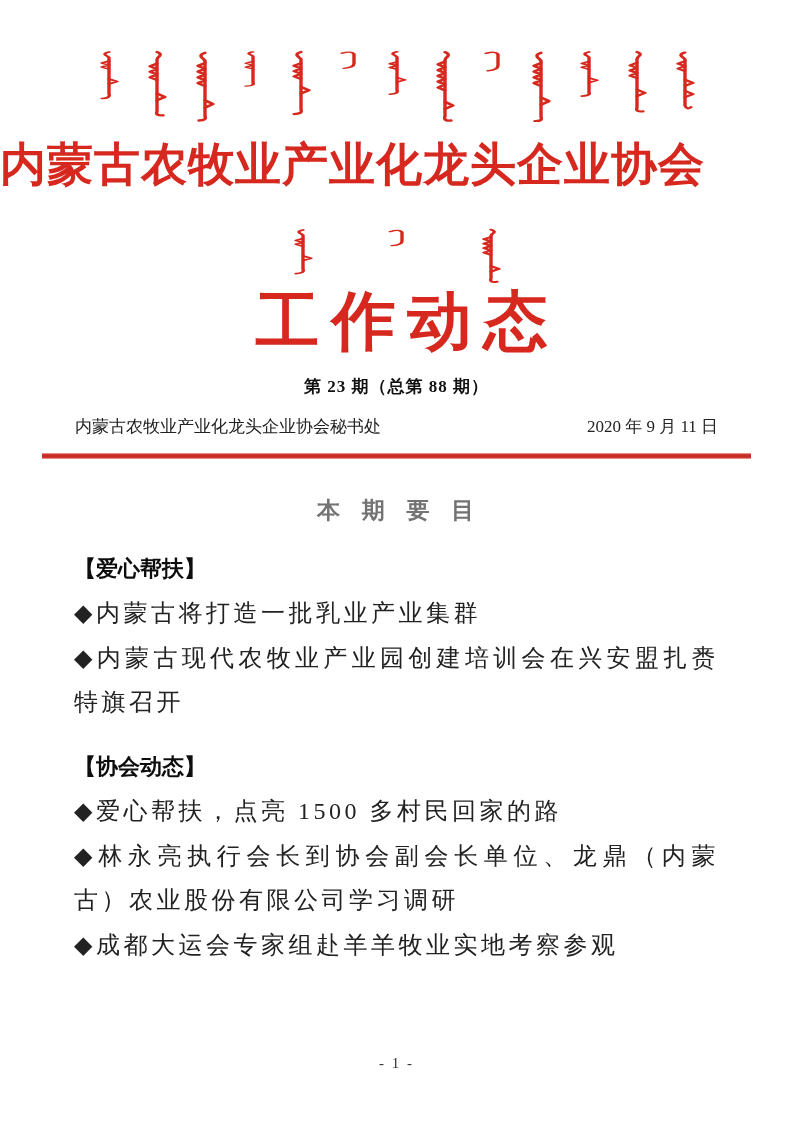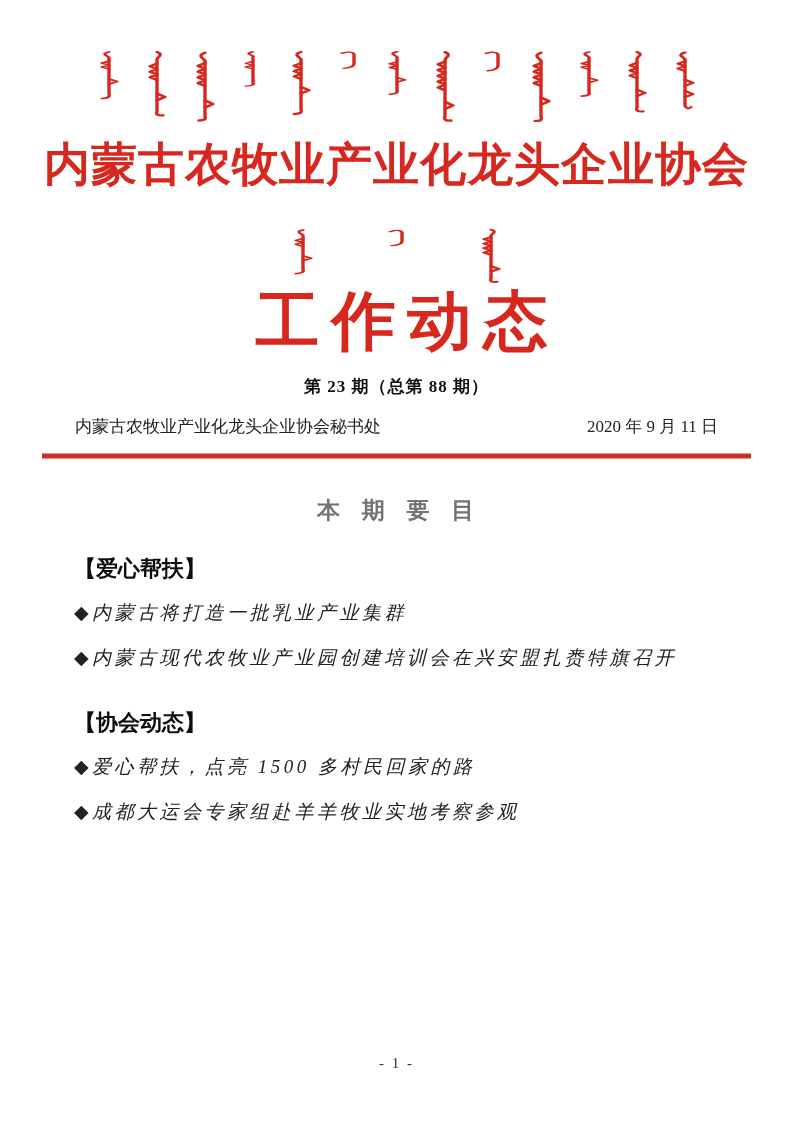--- a/index.html
+++ b/index.html
@@ -23,21 +23,20 @@
   .mg-row2{
     margin-top:34px;
     display:flex;justify-content:center;align-items:flex-start;
     gap:72px;height:58px;
   }
   .mg{display:block;width:22px;}
   .mg path{stroke:#d6281e;stroke-width:3.4;fill:none;stroke-linecap:round;stroke-linejoin:round;}
   
   .org-title{
     margin:10px 0 0;
-    text-align:center;
     font-size:46px;line-height:1.25;
     font-weight:bold;color:#d6281e;
     letter-spacing:1px;white-space:nowrap;
   }
   .masthead-title{
     margin:2px 0 0;
     text-align:center;
     font-size:64px;line-height:1.05;
     font-weight:bold;color:#d6281e;
     letter-spacing:12px;
@@ -68,27 +67,26 @@
     font-size:23px;font-weight:bold;color:#737373;
     word-spacing:12px;letter-spacing:2px;
   }
   .toc-section-title{
     margin-top:22px;
     font-family:"Liberation Sans","DejaVu Sans",sans-serif;
     font-size:22px;font-weight:bold;color:#0d0d0d;
     line-height:42px;
   }
   .toc-item{
-    font-size:19px;color:#222;
+    font-size:24px;color:#222;
     line-height:44px;
     letter-spacing:3.5px;
     text-align:justify;
     text-align-last:left;
     margin-top:1px;
-    font-style:italic;
   }
   
   .page-number{
     position:absolute;left:0;right:0;bottom:50px;
     text-align:center;
     font-size:15px;color:#333;letter-spacing:2px;
   }
 </style>
 </head>
 <body>
@@ -189,18 +187,19 @@
 
   <div class="toc">
     <h3 class="toc-header">本 期 要 目</h3>
 
     <div class="toc-section-title">【爱心帮扶】</div>
     <div class="toc-item">◆内蒙古将打造一批乳业产业集群</div>
     <div class="toc-item">◆内蒙古现代农牧业产业园创建培训会在兴安盟扎赉特旗召开</div>
 
     <div class="toc-section-title">【协会动态】</div>
     <div class="toc-item">◆爱心帮扶，点亮 1500 多村民回家的路</div>
+    <div class="toc-item">◆林永亮执行会长到协会副会长单位、龙鼎（内蒙古）农业股份有限公司学习调研</div>
     <div class="toc-item">◆成都大运会专家组赴羊羊牧业实地考察参观</div>
   </div>
 
   <div class="page-number">- 1 -</div>
 
 </div>
 
 </body></html>

